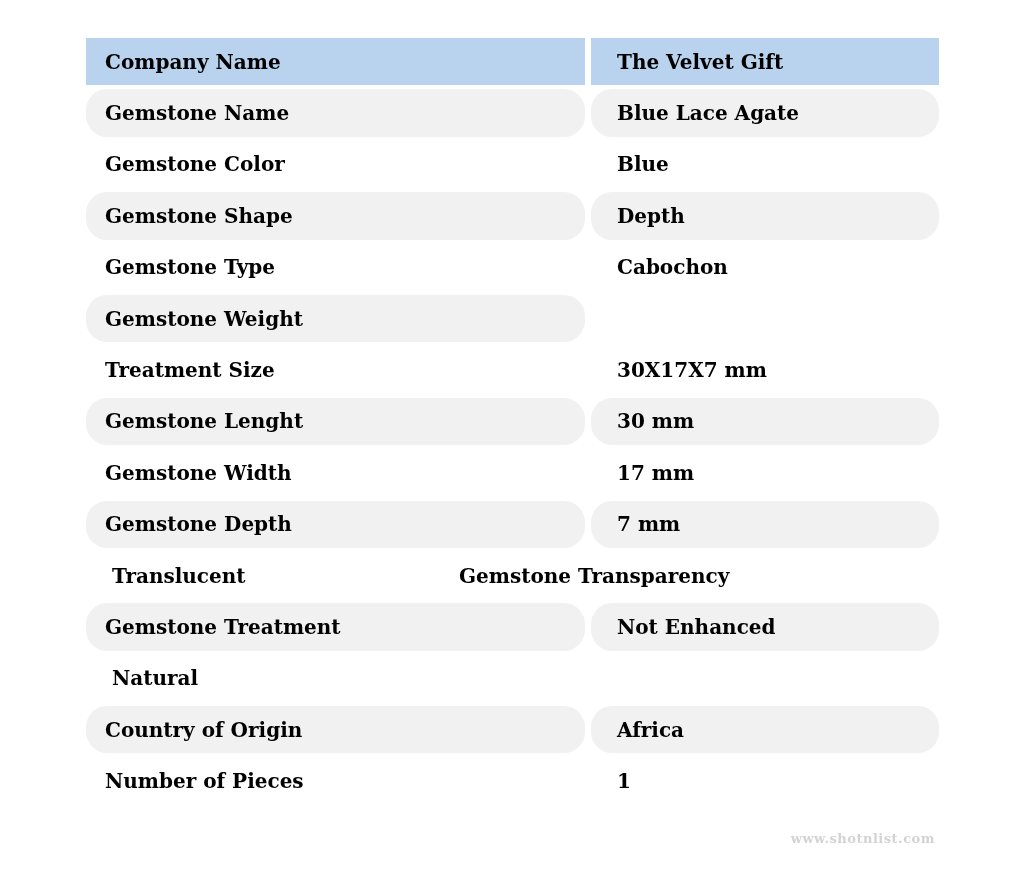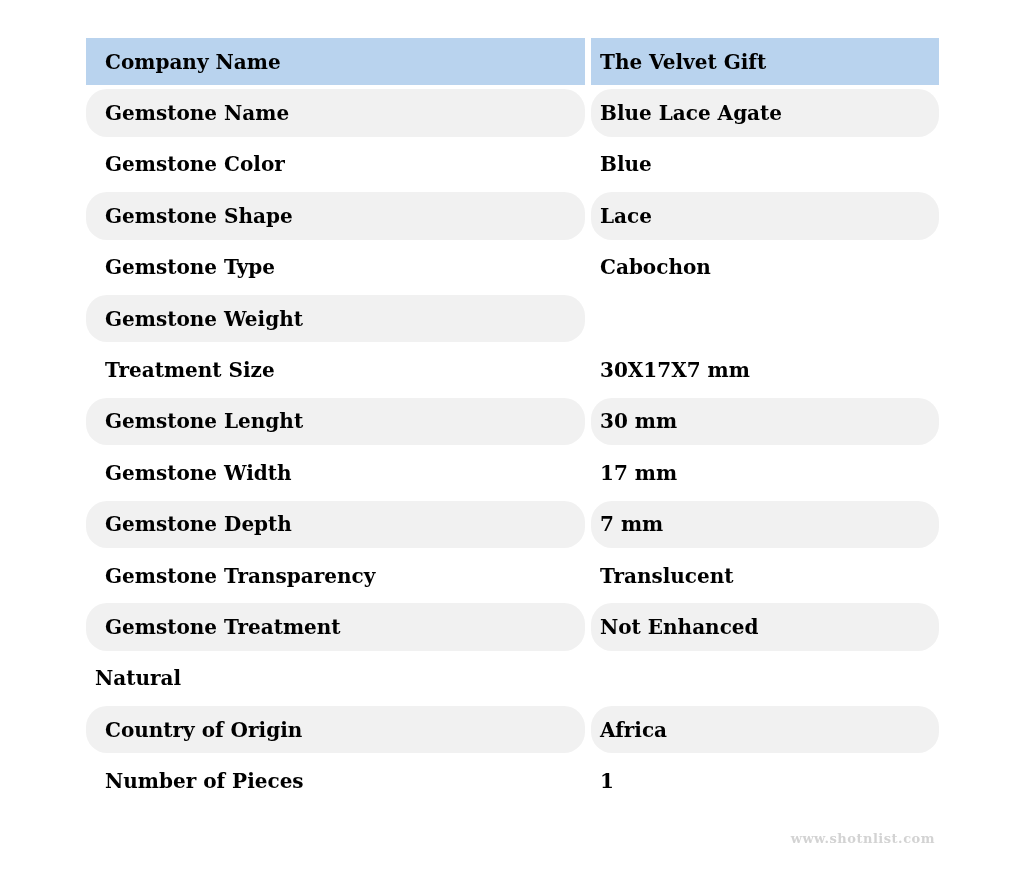--- a/index.html
+++ b/index.html
@@ -35,21 +35,21 @@
     color: var(--text-color, #000000);
     white-space: nowrap;
     overflow: hidden;
   }
   .cell.label-cell {
     width: 499px;
     padding-left: 19px;
   }
   .cell.value-cell {
     width: 348px;
-    padding-left: 9px;
+    padding-left: 26px;
   }
   .spec-row.header-row .cell {
     background: var(--header-bg, #b9d3ee);
   }
   .spec-row.alt .cell {
     background: var(--alt-bg, #f1f1f1);
     border-radius: 21px;
   }
   .spec-row.plain .cell {
     background: var(--row-bg, #ffffff);
@@ -78,21 +78,21 @@
     <div class="cell value-cell">Blue Lace Agate</div>
   </div>
 
   <div class="spec-row plain">
     <div class="cell label-cell">Gemstone Color</div>
     <div class="cell value-cell">Blue</div>
   </div>
 
   <div class="spec-row alt">
     <div class="cell label-cell">Gemstone Shape</div>
-    <div class="cell value-cell">Lace</div>
+    <div class="cell value-cell">Depth</div>
   </div>
 
   <div class="spec-row plain">
     <div class="cell label-cell">Gemstone Type</div>
     <div class="cell value-cell">Cabochon</div>
   </div>
 
   <div class="spec-row alt">
     <div class="cell label-cell">Gemstone Weight</div>
   </div>
@@ -111,22 +111,22 @@
     <div class="cell label-cell">Gemstone Width</div>
     <div class="cell value-cell">17 mm</div>
   </div>
 
   <div class="spec-row alt">
     <div class="cell label-cell">Gemstone Depth</div>
     <div class="cell value-cell">7 mm</div>
   </div>
 
   <div class="spec-row plain">
+    <div class="cell value-cell">Translucent</div>
     <div class="cell label-cell">Gemstone Transparency</div>
-    <div class="cell value-cell">Translucent</div>
   </div>
 
   <div class="spec-row alt">
     <div class="cell label-cell">Gemstone Treatment</div>
     <div class="cell value-cell">Not Enhanced</div>
   </div>
 
   <div class="spec-row plain">
     <div class="cell value-cell">Natural</div>
   </div>

